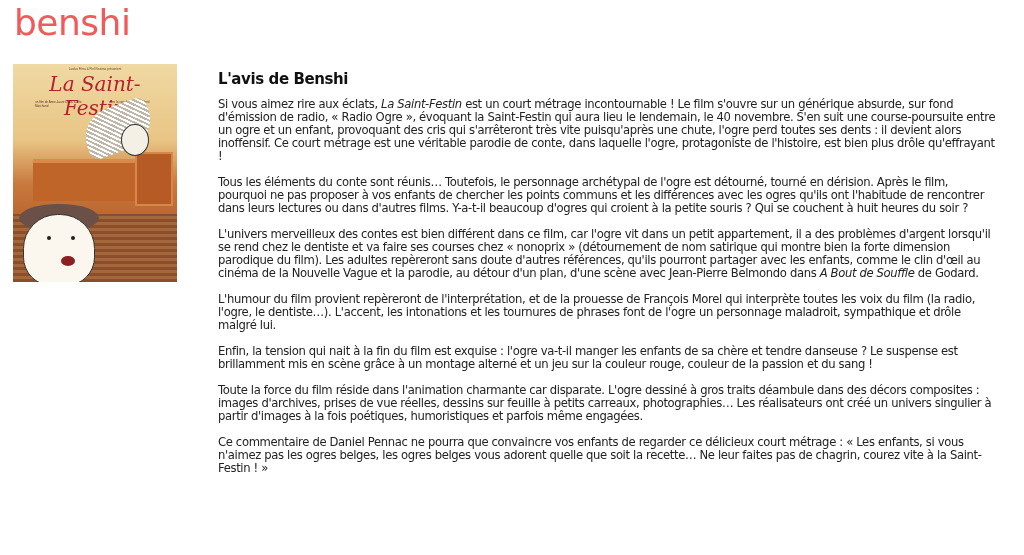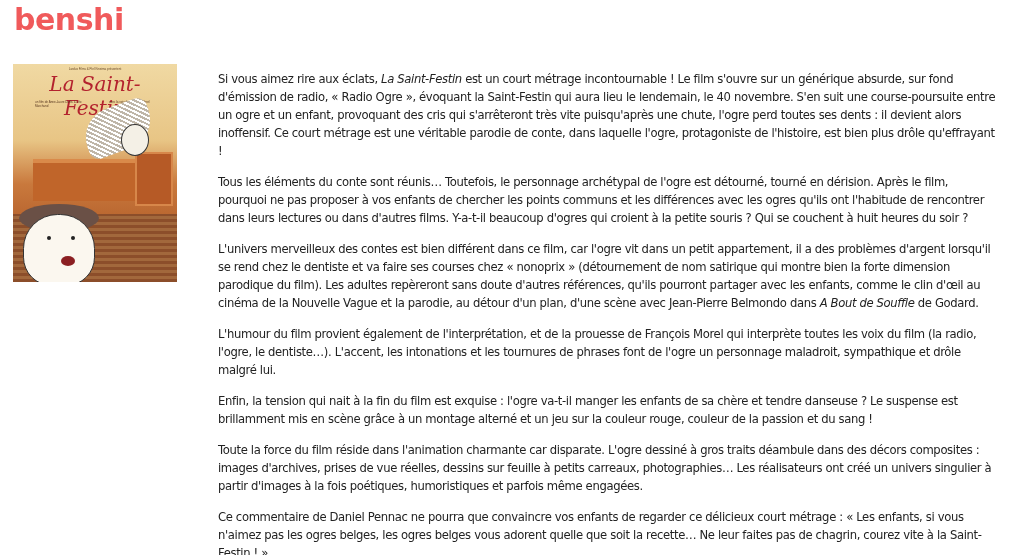--- a/index.html
+++ b/index.html
@@ -3,22 +3,22 @@
   <meta charset="utf-8">
   <style>
     html, body { margin: 0; padding: 0; }
     body {
       width: 1024px; height: 555px; overflow: hidden; background: #ffffff;
       font-family: "Liberation Sans", "DejaVu Sans", sans-serif; color: #222222;
       position: relative;
     }
     .logo {
       position: absolute; left: 14px; top: 2px;
-      font-family: "DejaVu Sans", sans-serif; font-weight: bold;
-      font-size: 30px; letter-spacing: -0.5px; color: #f05a5b;
+      font-family: "DejaVu Sans", sans-serif; font-weight: normal;
+      font-size: 36px; letter-spacing: -0.5px; color: #f05a5b;
     }
     .poster {
       position: absolute; left: 13px; top: 64px; width: 164px; height: 218px;
       background: linear-gradient(180deg, #f0d9a3 0%, #e8c585 35%, #c9793d 55%, #b5612c 75%, #8c5a34 100%);
       overflow: hidden;
     }
     .poster .p-credit-top { position:absolute; left:0; right:0; top:3px; text-align:center; font-size:3px; color:#6b4a2a; }
     .poster .p-title {
       position: absolute; left: 6px; top: 8px; width: 152px; text-align: center;
       font-family: "DejaVu Serif", serif; font-style: italic; font-size: 20px; color: #b3222e;
@@ -44,21 +44,21 @@
     .poster .child-hair { position:absolute; left:6px; top:140px; width:80px; height:28px; background:#6a5046; border-radius:50%; }
     .poster .child-mouth { position:absolute; left:48px; top:192px; width:14px; height:10px; background:#8b1f22; border-radius:50%; }
     .poster .child-eye { position:absolute; top:172px; width:4px; height:4px; background:#222; border-radius:50%; }
 
     .review { position: absolute; left: 218px; top: 70px; width: 780px; }
     .review h2 {
       margin: 0 0 10px 0; font-size: 15px; font-weight: bold; color: #111111;
       font-family: "DejaVu Sans", sans-serif; letter-spacing: -0.4px;
     }
     .review p {
-      margin: 0 0 13px 0; font-size: 11.6px; line-height: 18px; color: #222222;
+      margin: 0 0 13px 0; font-size: 11.6px; line-height: 13px; color: #222222;
       font-family: "DejaVu Sans", sans-serif; letter-spacing: -0.35px;
     }
     .review em { font-style: italic; }
   </style>
 </head>
 <body>
 
 <div class="logo">benshi</div>
 
 <div class="poster">
@@ -72,24 +72,25 @@
   <div class="ogre-head"></div>
   <div class="rug"></div>
   <div class="child-hair"></div>
   <div class="child-head"></div>
   <div class="child-eye" style="left:34px;"></div>
   <div class="child-eye" style="left:58px;"></div>
   <div class="child-mouth"></div>
 </div>
 
 <div class="review">
+  <h2>L'avis de Benshi</h2>
 
   <p><span>Si vous aimez rire aux éclats, </span><em>La Saint-Festin</em><span> est un court métrage incontournable ! Le film s'ouvre sur un générique absurde, sur fond d'émission de radio, « Radio Ogre », évoquant la Saint-Festin qui aura lieu le lendemain, le 40 novembre. S'en suit une course-poursuite entre un ogre et un enfant, provoquant des cris qui s'arrêteront très vite puisqu'après une chute, l'ogre perd toutes ses dents : il devient alors inoffensif. Ce court métrage est une véritable parodie de conte, dans laquelle l'ogre, protagoniste de l'histoire, est bien plus drôle qu'effrayant !</span></p>
 
   <p>Tous les éléments du conte sont réunis… Toutefois, le personnage archétypal de l'ogre est détourné, tourné en dérision. Après le film, pourquoi ne pas proposer à vos enfants de chercher les points communs et les différences avec les ogres qu'ils ont l'habitude de rencontrer dans leurs lectures ou dans d'autres films. Y-a-t-il beaucoup d'ogres qui croient à la petite souris ? Qui se couchent à huit heures du soir ?</p>
 
   <p><span>L'univers merveilleux des contes est bien différent dans ce film, car l'ogre vit dans un petit appartement, il a des problèmes d'argent lorsqu'il se rend chez le dentiste et va faire ses courses chez « nonoprix » (détournement de nom satirique qui montre bien la forte dimension parodique du film). Les adultes repèreront sans doute d'autres références, qu'ils pourront partager avec les enfants, comme le clin d'œil au cinéma de la Nouvelle Vague et la parodie, au détour d'un plan, d'une scène avec Jean-Pierre Belmondo dans </span><em>A Bout de Souffle</em><span> de Godard.</span></p>
 
-  <p>L'humour du film provient également de l'interprétation, et de la prouesse de François Morel qui interprète toutes les voix du film (la radio, l'ogre, le dentiste…). L'accent, les intonations et les tournures de phrases font de l'ogre un personnage maladroit, sympathique et drôle malgré lui.</p>
+  <p>L'humour du film provient repèreront de l'interprétation, et de la prouesse de François Morel qui interprète toutes les voix du film (la radio, l'ogre, le dentiste…). L'accent, les intonations et les tournures de phrases font de l'ogre un personnage maladroit, sympathique et drôle malgré lui.</p>
   <p>Enfin, la tension qui nait à la fin du film est exquise : l'ogre va-t-il manger les enfants de sa chère et tendre danseuse ? Le suspense est brillamment mis en scène grâce à un montage alterné et un jeu sur la couleur rouge, couleur de la passion et du sang !</p>
   <p>Toute la force du film réside dans l'animation charmante car disparate. L'ogre dessiné à gros traits déambule dans des décors composites : images d'archives, prises de vue réelles, dessins sur feuille à petits carreaux, photographies… Les réalisateurs ont créé un univers singulier à partir d'images à la fois poétiques, humoristiques et parfois même engagées.</p>
   <p>Ce commentaire de Daniel Pennac ne pourra que convaincre vos enfants de regarder ce délicieux court métrage : « Les enfants, si vous n'aimez pas les ogres belges, les ogres belges vous adorent quelle que soit la recette… Ne leur faites pas de chagrin, courez vite à la Saint-Festin ! »</p>
 </div>
 
 </body></html>

